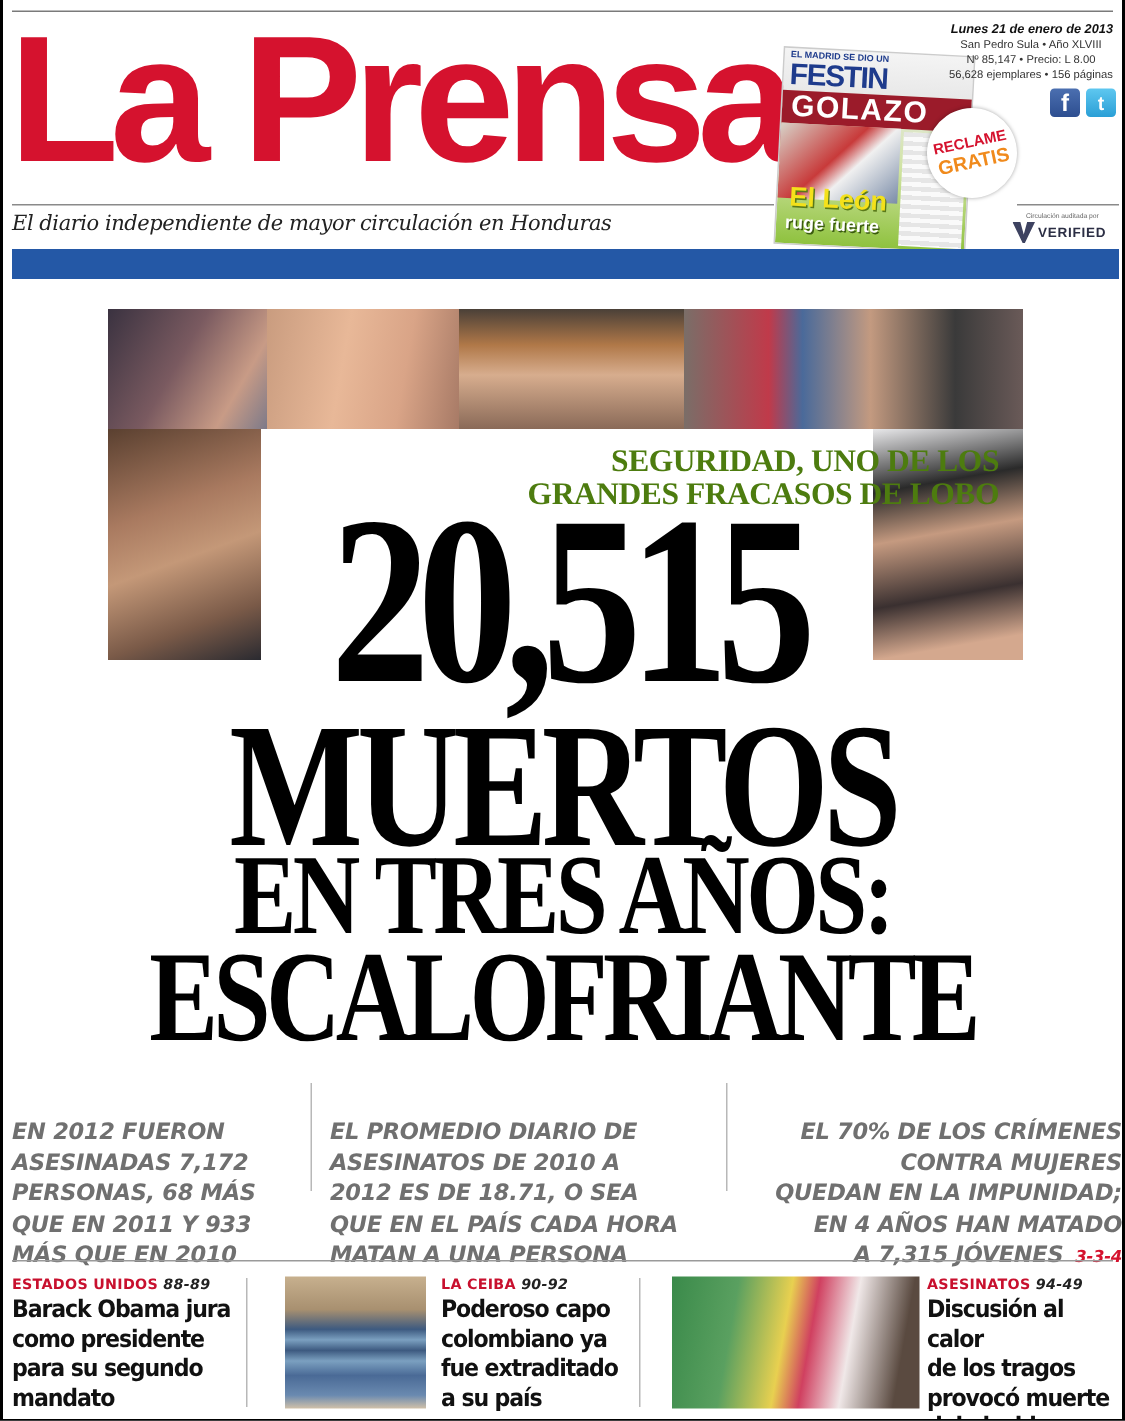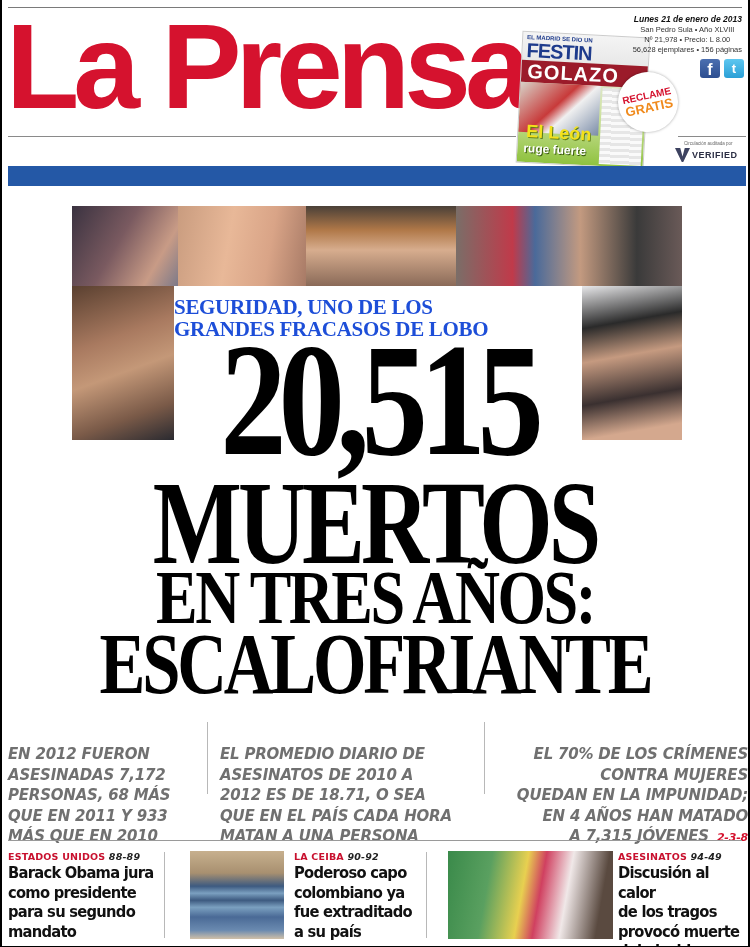--- a/index.html
+++ b/index.html
@@ -66,23 +66,23 @@
     
     .photo { position: absolute; overflow: hidden; }
     .p1 { left: 70px; top: 206px; width: 122px; height: 80px; background: linear-gradient(120deg,#3a3240 0%,#7a5a60 40%,#c89b86 70%,#5a6a8a 100%); }
     .p2 { left: 176px; top: 206px; width: 128px; height: 80px; background: linear-gradient(100deg,#c99c7f 0%,#e8b898 40%,#d9a487 70%,#a77a66 100%); }
     .p3 { left: 304px; top: 206px; width: 150px; height: 80px; background: linear-gradient(180deg,#4a4038 0%,#b07848 30%,#d7ad8e 55%,#8a6a58 100%); }
     .p4 { left: 454px; top: 206px; width: 226px; height: 80px; background: linear-gradient(90deg,#7a6e68 0%,#c03a4a 25%,#4a6a9a 35%,#c39a80 55%,#3a3a3a 80%,#6a5a58 100%); }
     .p5 { left: 70px; top: 286px; width: 102px; height: 154px; background: linear-gradient(160deg,#5a4030 0%,#a97a60 35%,#c49878 55%,#7a5a48 80%,#2a2a30 100%); }
     .p6 { left: 580px; top: 286px; width: 100px; height: 154px; background: linear-gradient(170deg,#e8e8ea 0%,#2a2a2a 25%,#c59a80 45%,#3a3030 70%,#d4a88e 90%); }
 
     .kicker {
-      position: absolute; left: 172px; top: 296px; width: 492px; text-align: left;
+      position: absolute; left: 172px; top: 296px; width: 492px; text-align: right;
       font-family: "Liberation Serif", serif; font-weight: 700; font-size: 21px; line-height: 22px;
-      color: #1d4ed8; letter-spacing: -0.3px;
+      color: #4d7c0f; letter-spacing: -0.3px;
     }
     .big-number {
       position: absolute; left: 172px; top: 330px; width: 408px; text-align: center;
       font-family: "Liberation Serif", serif; font-weight: 700; font-size: 160px; line-height: 140px;
       color: #000; letter-spacing: -10px; transform: scaleX(0.83); transform-origin: center top;
     }
     .hl-line {
       position: absolute; left: 0; width: 746px; text-align: center;
       font-family: "Liberation Serif", serif; font-weight: 700; color: #000; white-space: nowrap;
       transform-origin: center top;
@@ -134,30 +134,31 @@
     <div class="promo-ruge">ruge fuerte</div>
   </div>
   <div class="reclame">
     <span class="r1">RECLAME</span>
     <span class="r2">GRATIS</span>
   </div>
 
   <div class="dateline">
     <div class="d1">Lunes 21 de enero de 2013</div>
     <div class="d2">San Pedro Sula • Año XLVIII</div>
-    <div class="d2">Nº 21,978 • Precio: L 8.00</div>
+    <div class="d2">Nº 85,147 • Precio: L 8.00</div>
     <div class="d2">56,628 ejemplares • 156 páginas</div>
   </div>
   <div class="social">
     <div class="fb">f</div>
     <div class="tw">t</div>
   </div>
 
   <div class="mid-rule"></div>
   <div class="mid-rule-r"></div>
+  <div class="tagline">El diario independiente de mayor circulación en Honduras</div>
   <div class="verified-cap">Circulación auditada por</div>
   <div class="verified">
     <div class="v"></div>
     <span class="vt">VERIFIED</span>
   </div>
 
   <div class="blue-bar"></div>
 
   <div class="photo p1"></div>
   <div class="photo p2"></div>
@@ -184,21 +185,21 @@
   <div class="sub-col sub2">EL PROMEDIO DIARIO DE
 ASESINATOS DE 2010 A
 2012 ES DE 18.71, O SEA
 QUE EN EL PAÍS CADA HORA
 MATAN A UNA PERSONA</div>
   <div class="vsep" style="left:482px; top:722px; height:72px;"></div>
   <div class="sub-col sub3"><span>EL 70% DE LOS CRÍMENES
 CONTRA MUJERES
 QUEDAN EN LA IMPUNIDAD;
 EN 4 AÑOS HAN MATADO
-A 7,315 JÓVENES</span><span class="pages-ref">2-3-8</span></div>
+A 7,315 JÓVENES</span><span class="pages-ref">3-3-4</span></div>
 
   <div class="bottom-rule"></div>
 
   <div class="brief b1">
     <div class="sec">
       <span class="name">ESTADOS UNIDOS</span>
       <span class="pg">88-89</span>
     </div>
     <div class="ttl">Barack Obama jura
 como presidente

